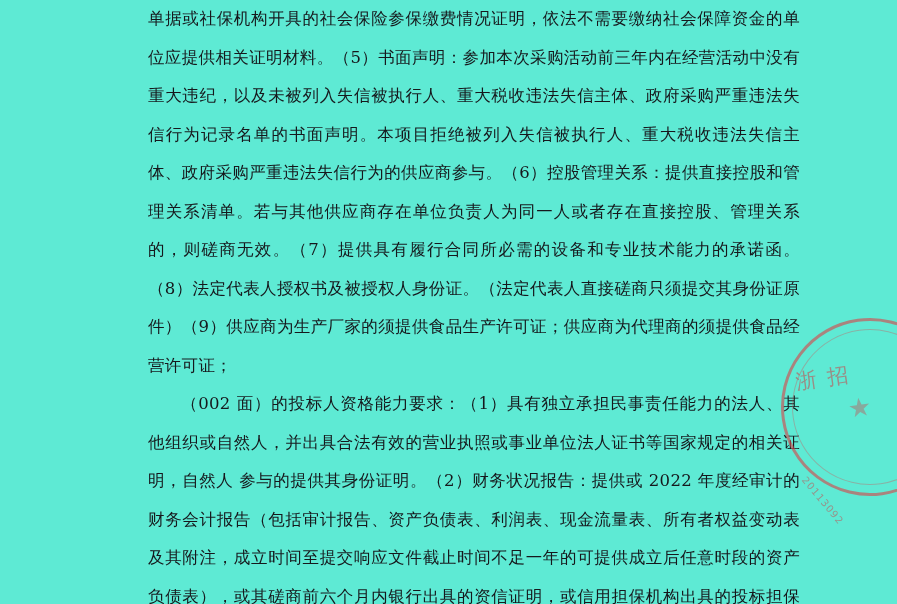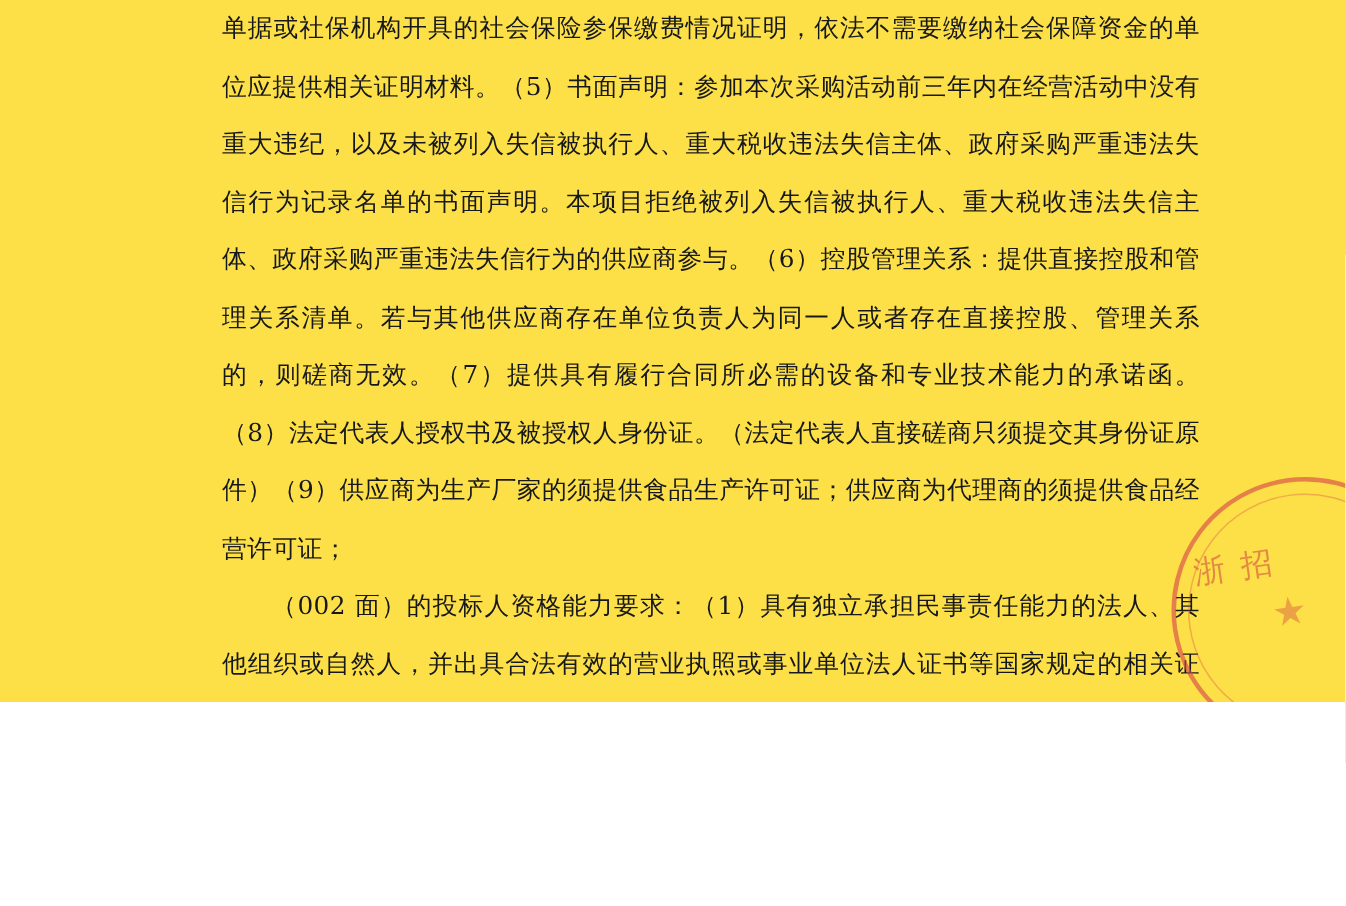--- a/index.html
+++ b/index.html
@@ -3,22 +3,22 @@
 <meta charset="utf-8">
 <style>
   html, body {
     margin: 0;
     padding: 0;
     background: #ffffff;
   }
   #page {
     position: relative;
     width: 897px;
-    height: 468px;
-    background: #fde047;
+    height: 604px;
+    background: #5eead4;
     overflow: hidden;
     font-family: "DejaVu Serif", serif;
   }
   #doc-body {
     position: absolute;
     left: 148px;
     top: 0px;
     width: 652px;
     height: 604px;
   }

